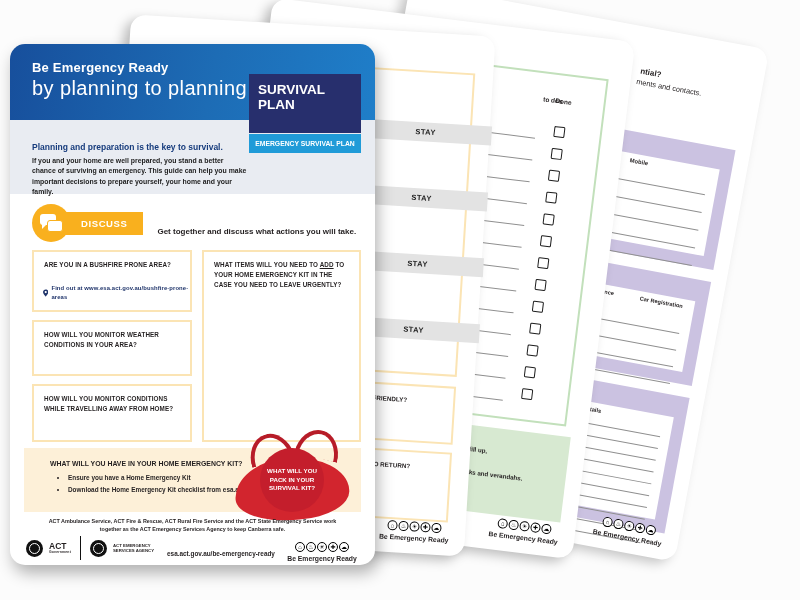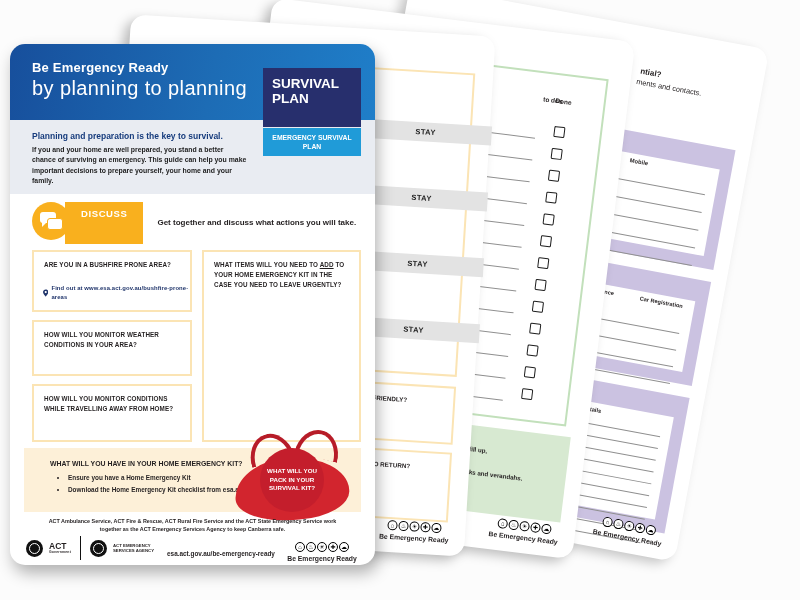--- a/index.html
+++ b/index.html
@@ -8,27 +8,27 @@
   #page4{left:360px;top:12px;transform:rotate(10.5deg);z-index:10;box-shadow:-6px 5px 12px rgba(0,0,0,.22);}
   #page3{left:240px;top:18px;transform:rotate(7deg);z-index:20;box-shadow:-6px 5px 12px rgba(0,0,0,.25);}
   #page2{left:115px;top:25px;transform:rotate(3.5deg);z-index:30;box-shadow:-6px 5px 12px rgba(0,0,0,.25);}
   #page1{left:10px;top:44px;z-index:40;box-shadow:3px 8px 16px rgba(0,0,0,.30);}
 
   
   .p1-header{position:absolute;left:0;top:0;right:0;height:76px;border-radius:15px 15px 0 0;
     background:linear-gradient(100deg,#174f9c 0%,#1d6cb5 55%,#1f7ec9 100%);}
   .p1-h1{position:absolute;left:22px;top:16px;color:#fff;font-size:13px;font-weight:bold;letter-spacing:.2px;}
   .p1-h2{position:absolute;left:22px;top:33px;color:#fff;font-size:20px;font-weight:300;letter-spacing:.4px;}
-  .badge{position:absolute;right:14px;top:24px;width:98px;z-index:3;}
+  .badge{position:absolute;right:14px;top:30px;width:112px;z-index:3;}
   .badge-top{background:#272f6d;color:#fff;font-weight:800;font-size:13.5px;line-height:1.1;padding:9px 9px;height:41px;box-sizing:content-box;}
   .badge-bot{background:#209bd8;color:#fff;font-weight:800;font-size:6.8px;text-align:center;line-height:1.35;padding:5px 4px;margin-top:1px;}
-  .p1-intro{position:absolute;left:0;top:76px;right:0;height:74px;background:#e9ecf2;padding:11px 120px 0 22px;box-sizing:border-box;}
+  .p1-intro{position:absolute;left:0;top:76px;right:0;height:74px;background:#e9ecf2;padding:22px 120px 0 22px;box-sizing:border-box;}
   .p1-intro-h{font-size:8.5px;font-weight:800;color:#173c7d;margin-bottom:4px;}
   .p1-intro-b{font-size:6.9px;font-weight:600;color:#1d1d1d;line-height:1.5;width:215px;}
-  .p1-discuss{position:absolute;left:22px;top:158px;right:14px;height:42px;display:flex;}
+  .p1-discuss{position:absolute;left:22px;top:158px;right:14px;height:42px;display:flex;align-items:center;}
   .disc-icon{width:38px;height:38px;border-radius:50%;background:#f9b01e;position:relative;flex:0 0 auto;}
   .bub1{position:absolute;left:8px;top:10px;width:16px;height:11px;background:#fff;border-radius:3px;}
   .bub1::after{content:"";position:absolute;left:2px;bottom:-4px;border:4px solid transparent;border-top-color:#fff;border-left-color:#fff;}
   .bub2{position:absolute;left:15px;top:16px;width:14px;height:10px;background:#fff;border:1.5px solid #f9b01e;border-radius:3px;}
   .disc-label{background:#f9b01e;color:#fff;font-weight:800;font-size:9.5px;letter-spacing:.6px;padding:6px 16px;margin-left:-5px;}
   .disc-text{margin-left:14px;}
   .disc-q{font-size:8.6px;font-weight:800;color:#231f20;}
   .disc-s{font-size:8px;font-weight:600;color:#231f20;margin-top:16px;}
   .qbox{position:absolute;border:2px solid #fbe4b4;background:#fff;box-sizing:border-box;padding:8px 10px;
     font-size:6.3px;font-weight:800;color:#231f20;line-height:1.55;letter-spacing:.1px;}

